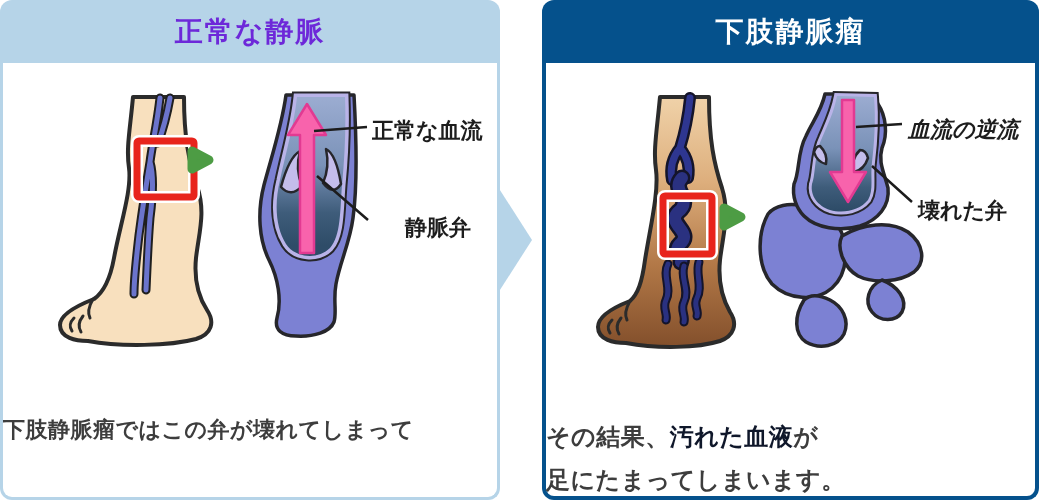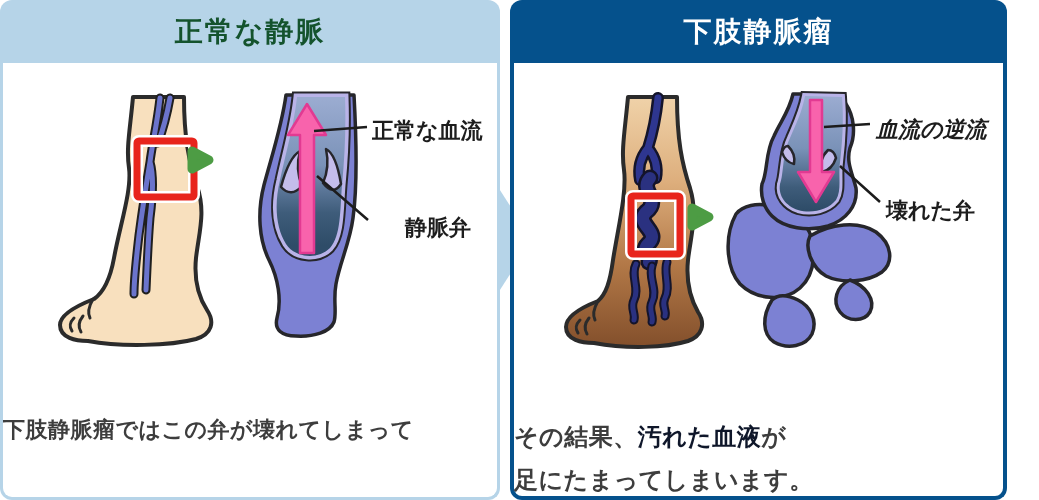--- a/index.html
+++ b/index.html
@@ -1,25 +1,25 @@
 <!DOCTYPE html>
 <html><head>
 <meta charset="utf-8">
 <style>
   html,body{margin:0;padding:0;background:#ffffff;}
   body{font-family:"Liberation Sans","DejaVu Sans",sans-serif;}
   .stage{position:relative;width:1039px;height:500px;background:#ffffff;overflow:hidden;}
   .panel{position:absolute;top:0;height:500px;display:flex;flex-direction:column;box-sizing:border-box;}
   .panel-normal{left:0;width:500px;}
-  .panel-varicose{left:510px;width:497px;}
+  .panel-varicose{left:542px;width:497px;}
   .panel-header{height:63px;flex:0 0 63px;border-radius:12px 12px 0 0;display:flex;align-items:center;justify-content:center;}
   .panel-normal .panel-header{background:#b6d4e8;}
   .panel-varicose .panel-header{background:#05518c;}
   .panel-title{font-size:28px;font-weight:bold;letter-spacing:2px;}
-  .panel-normal .panel-title{color:#14532d;font-family:Liberation Serif, serif;}
+  .panel-normal .panel-title{color:#6d28d9;font-family:Liberation Serif, serif;}
   .panel-varicose .panel-title{color:#ffffff;}
   .panel-body{position:relative;flex:1;background:#ffffff;border-radius:0 0 12px 12px;}
   .panel-normal .panel-body{border:3px solid #b6d4e8;border-top:none;}
   .panel-varicose .panel-body{border:4px solid #05518c;border-top:none;}
   .panel-body svg{position:absolute;left:0;top:0;width:100%;height:100%;}
   .anno{position:absolute;font-size:22px;font-weight:bold;color:#1d1d1d;white-space:nowrap;}
   .n-flow{left:369px;top:53px;}
   .n-valve{left:369px;top:150px;padding-left:33px;}
   .v-flow{left:362px;top:52px;font-style:italic;}
   .v-valve{left:372px;top:133px;}

